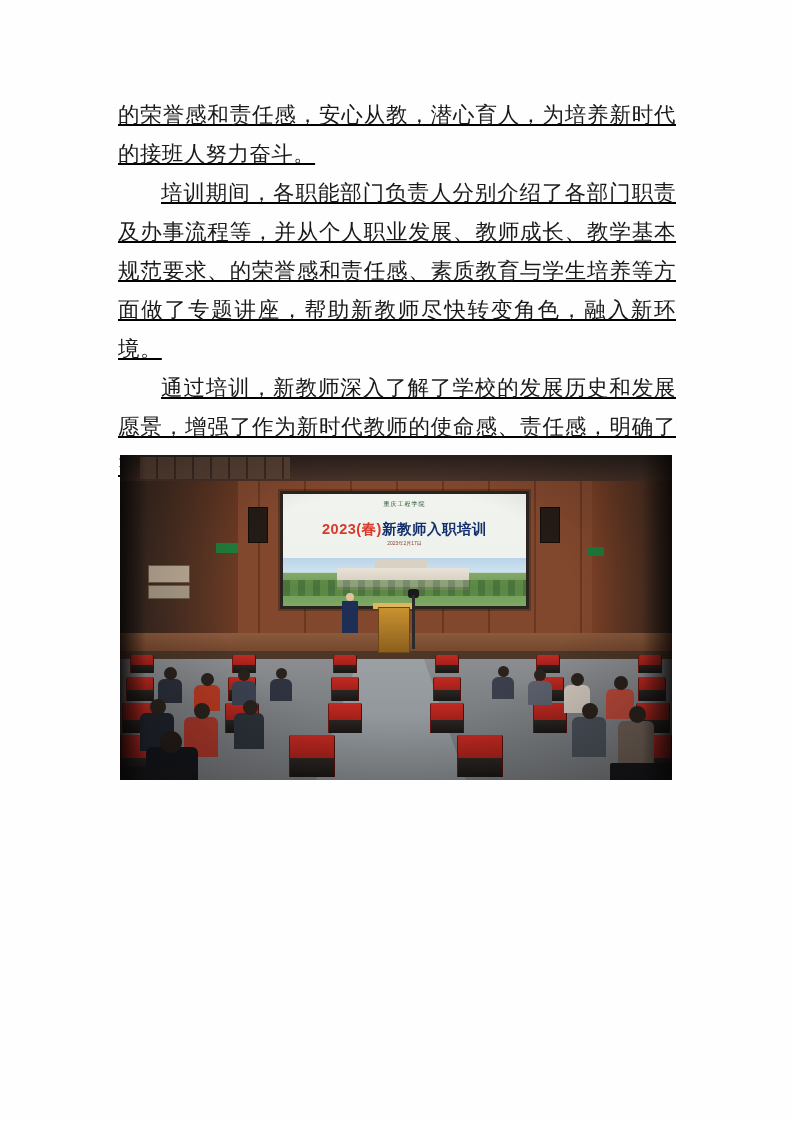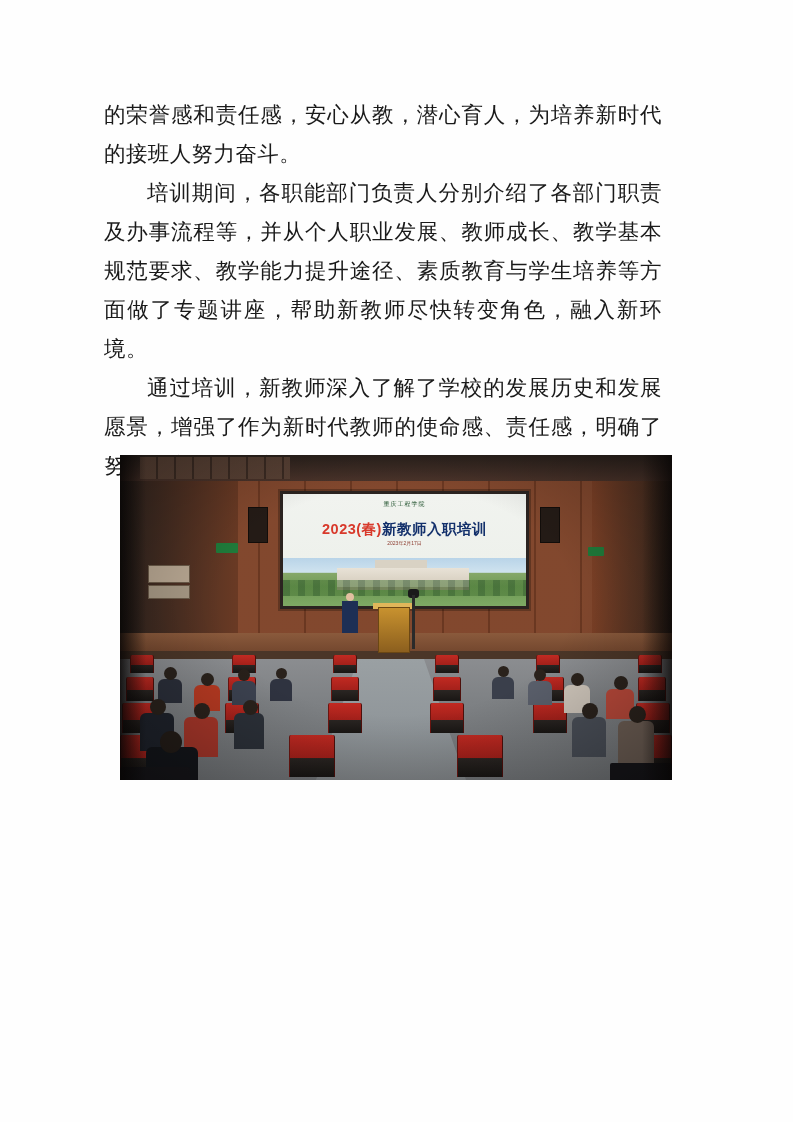--- a/index.html
+++ b/index.html
@@ -16,23 +16,24 @@
   .page {
     position: absolute;
     left: 0; top: 0;
     width: 793px;
     height: 1122px;
     background: #fefefe;
     overflow: hidden;
   }
   .doc-body {
     position: absolute;
-    left: 104px;
+    left: 118px;
     top: 96px;
     width: 558px;
+    text-decoration: underline;
   }
   .para {
     font-size: 21.5px;
     line-height: 39px;
     color: #1a1a1a;
     text-align: justify;
     text-justify: inter-ideograph;
     letter-spacing: 0.4px;
     margin: 0 0 0 0;
     font-family: "Liberation Serif", "DejaVu Serif", serif;
@@ -237,21 +238,21 @@
     pointer-events: none;
   }
 </style>
 </head>
 <body>
 
 <div class="page">
 
   <div class="doc-body">
     <p class="para">的荣誉感和责任感，安心从教，潜心育人，为培养新时代的接班人努力奋斗。</p>
-    <p class="para indent">培训期间，各职能部门负责人分别介绍了各部门职责及办事流程等，并从个人职业发展、教师成长、教学基本规范要求、教学能力提升途径、素质教育与学生培养等方面做了专题讲座，帮助新教师尽快转变角色，融入新环境。</p>
+    <p class="para indent">培训期间，各职能部门负责人分别介绍了各部门职责及办事流程等，并从个人职业发展、教师成长、教学基本规范要求、的荣誉感和责任感、素质教育与学生培养等方面做了专题讲座，帮助新教师尽快转变角色，融入新环境。</p>
     <p class="para indent">通过培训，新教师深入了解了学校的发展历史和发展愿景，增强了作为新时代教师的使命感、责任感，明确了努力的方向，坚定了扎根重工的信念。</p>
   </div>
 
   <div class="photo-wrap">
     <div class="photo">
 
       <div class="wall"></div>
       <div class="wall-dark-left"></div>
       <div class="wall-dark-right"></div>
       <div class="ceil"></div>

